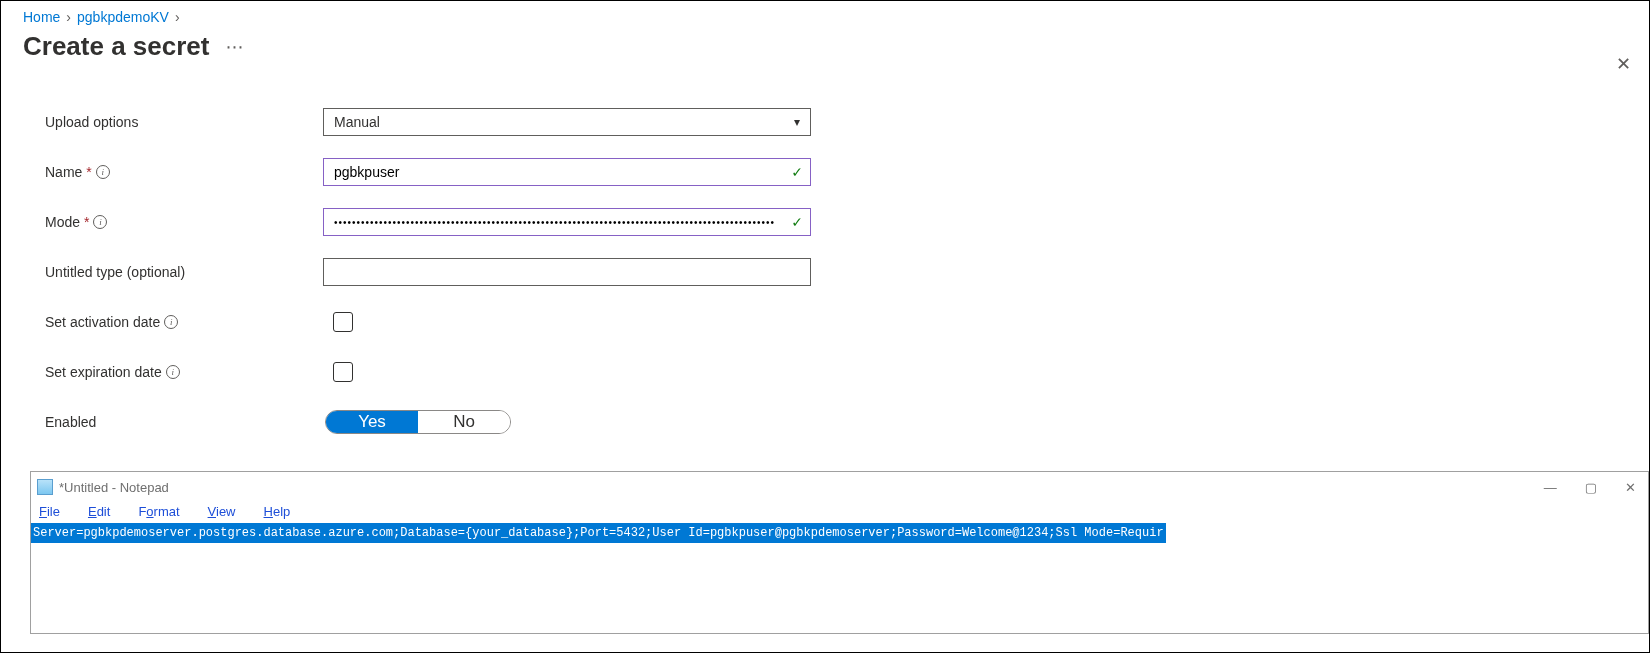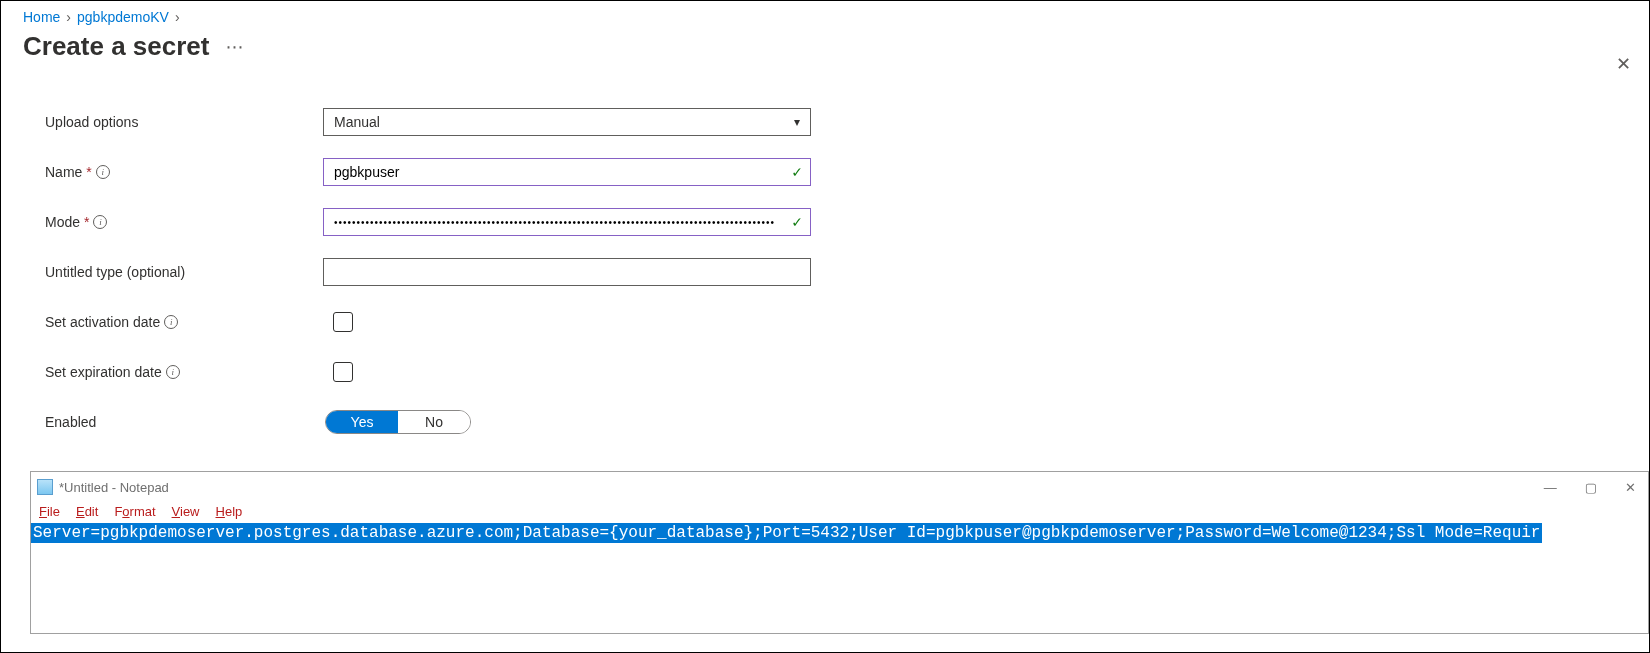--- a/index.html
+++ b/index.html
@@ -132,25 +132,25 @@
   
   .pill {
     display: inline-flex;
     border: 1px solid #8a8886;
     border-radius: 14px;
     overflow: hidden;
     height: 24px;
     margin-left: 2px;
   }
   .pill-seg {
-    width: 72px;
+    width: 92px;
     display: flex;
     align-items: center;
     justify-content: center;
-    font-size: 14px;
+    font-size: 17px;
     cursor: pointer;
   }
   .pill-on { background: #0078d4; color: #fff; }
   .pill-off { background: #fff; color: #323130; }
 
   
   .notepad {
     position: absolute;
     left: 29px;
     right: 0;
@@ -178,30 +178,30 @@
     margin-left: auto;
     display: flex;
     gap: 28px;
     color: #6f6f6f;
     font-size: 13px;
     padding-right: 6px;
   }
   .np-wbtn { cursor: pointer; }
   .np-menu {
     display: flex;
-    gap: 16px;
+    gap: 28px;
     font-size: 13px;
-    color: #b91c1c;
+    color: #1d4ed8;
     padding: 2px 8px 4px 8px;
   }
   .np-menu span { cursor: pointer; }
   .np-menu span u { text-decoration: underline; }
   .np-body {
     font-family: Consolas, "Courier New", monospace;
-    font-size: 16px;
+    font-size: 12px;
     line-height: 20px;
     padding: 0;
     white-space: pre;
     overflow: hidden;
   }
   .np-selected {
     background: #0078d4;
     color: #fff;
     display: inline-block;
     padding: 0 2px;

